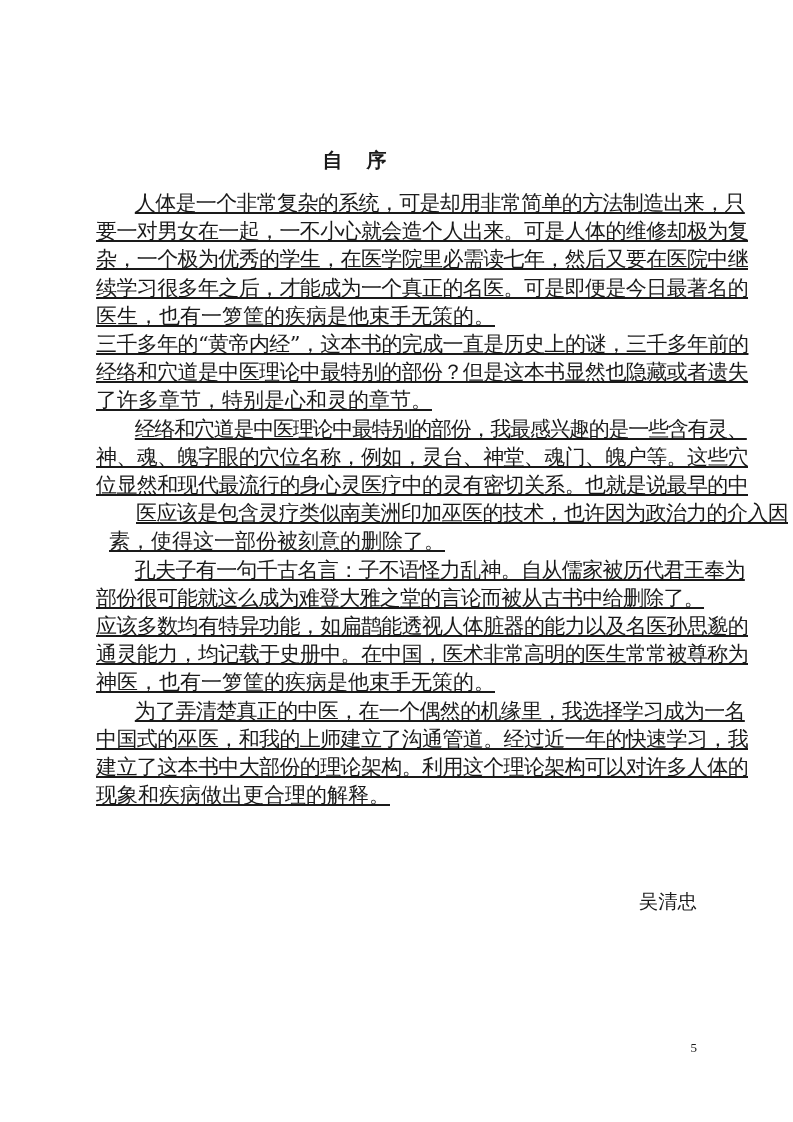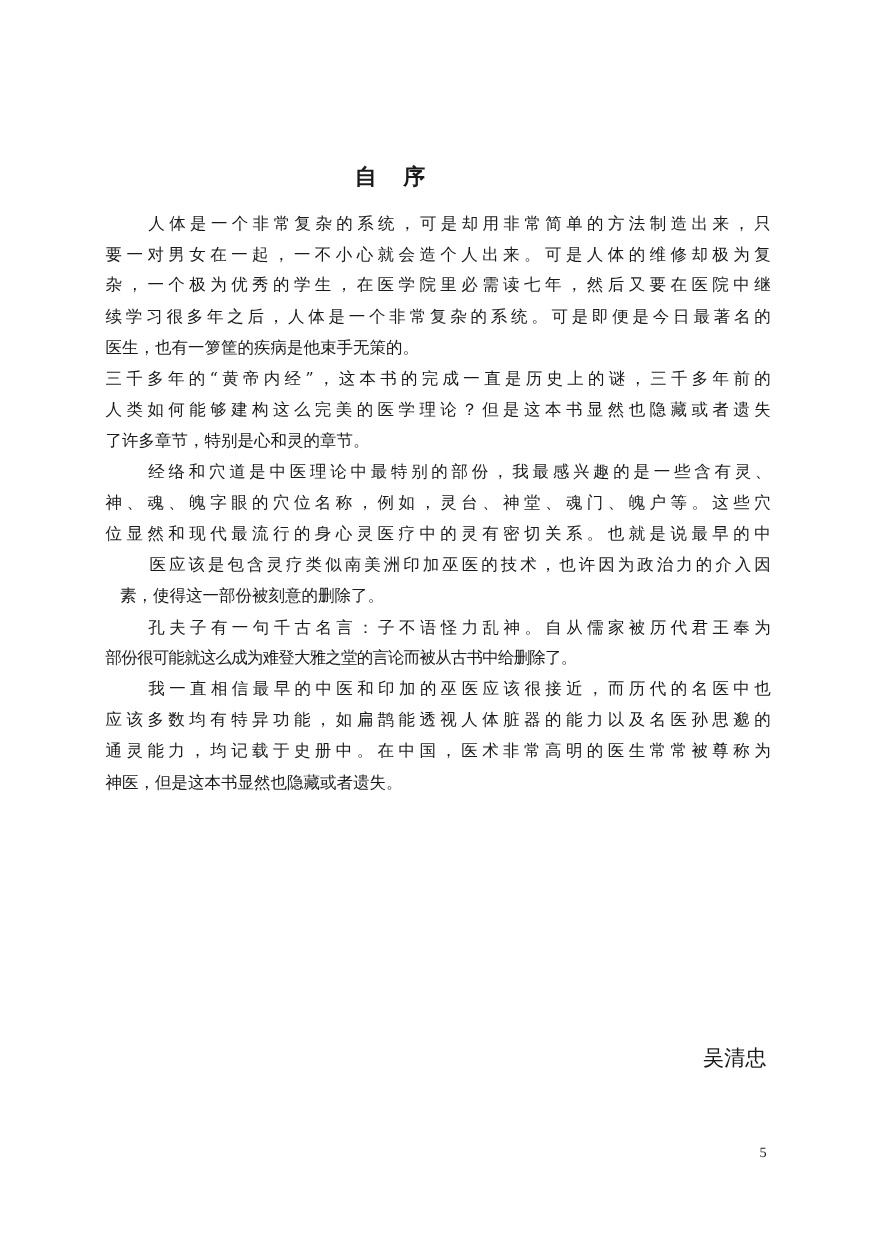--- a/index.html
+++ b/index.html
@@ -4,65 +4,70 @@
 <style>
   html, body { margin: 0; padding: 0; background: #ffffff; }
   body { width: 793px; height: 1122px; position: relative; overflow: hidden;
          font-family: "DejaVu Serif", "Liberation Serif", serif; color: #1a1a1a; }
   .page { position: absolute; left: 0; top: 0; width: 793px; height: 1122px; }
   .title { position: absolute; top: 146px; left: 0; width: 709px; text-align: center;
            font-size: 20px; font-weight: bold; letter-spacing: 0; line-height: 28px;
            font-family: "DejaVu Sans", "Liberation Sans", sans-serif; }
   .title span.gap { display: inline-block; width: 24px; }
   .body { position: absolute; top: 189px; left: 96px; width: 604px; }
-  .para { margin: 0; font-size: 15px; line-height: 28.2px; text-indent: 38.8px;
-          text-align: justify; text-justify: inter-character; word-break: break-all; }
+  .para { margin: 0; font-size: 21px; line-height: 28.2px; text-indent: 38.8px;
+          text-align: justify; text-justify: inter-character; word-break: break-all; text-decoration: underline; }
   .line { display: block; white-space: nowrap; text-align-last: justify; text-align: justify; }
   .line.last { text-align-last: left; }
   .line.first { padding-left: 38.8px; }
-  .sig { position: absolute; top: 948px; left: 0; width: 697px; text-align: right;
+  .sig { position: absolute; top: 888px; left: 0; width: 697px; text-align: right;
          font-size: 19.4px; line-height: 28px; }
   .pagenum { position: absolute; top: 1040px; left: 0; width: 697px; text-align: right;
              font-size: 13px; line-height: 16px; font-family: "Liberation Serif", serif; }
 </style>
 </head>
 <body>
 
 <div class="page">
   <div class="title">
     <span>自</span><span class="gap"></span><span>序</span>
   </div>
 
   <div class="body" id="body">
       <div class="para" style="text-indent: 0px;">
         <span class="line first" style="letter-spacing: -0.666667px;">人体是一个非常复杂的系统，可是却用非常简单的方法制造出来，只</span>
         <span class="line" style="letter-spacing: -0.625px;">要一对男女在一起，一不小心就会造个人出来。可是人体的维修却极为复</span>
         <span class="line" style="letter-spacing: -0.625px;">杂，一个极为优秀的学生，在医学院里必需读七年，然后又要在医院中继</span>
-        <span class="line" style="letter-spacing: -0.625px;">续学习很多年之后，人体是一个非常复杂的系统。可是即便是今日最著名的</span>
+        <span class="line" style="letter-spacing: -0.625px;">续学习很多年之后，才能成为一个真正的名医。可是即便是今日最著名的</span>
         <span class="line last" style="letter-spacing: 0px;">医生，也有一箩筐的疾病是他束手无策的。</span>
       </div>
       <div class="para" style="text-indent: 0px;">
         <span class="line" style="letter-spacing: -0.606061px;">三千多年的“黄帝内经”，这本书的完成一直是历史上的谜，三千多年前的</span>
-        <span class="line" style="letter-spacing: -0.625px;">人类如何能够建构这么完美的医学理论？但是这本书显然也隐藏或者遗失</span>
+        <span class="line" style="letter-spacing: -0.625px;">经络和穴道是中医理论中最特别的部份？但是这本书显然也隐藏或者遗失</span>
         <span class="line last" style="letter-spacing: 0px;">了许多章节，特别是心和灵的章节。</span>
       </div>
       <div class="para" style="text-indent: 0px;">
         <span class="line first" style="letter-spacing: -1.25806px;">经络和穴道是中医理论中最特别的部份，我最感兴趣的是一些含有灵、</span>
         <span class="line" style="letter-spacing: -0.625px;">神、魂、魄字眼的穴位名称，例如，灵台、神堂、魂门、魄户等。这些穴</span>
         <span class="line" style="letter-spacing: -0.625px;">位显然和现代最流行的身心灵医疗中的灵有密切关系。也就是说最早的中</span>
         <span class="line" style="letter-spacing: -0.625px; margin-left: 40px;">医应该是包含灵疗类似南美洲印加巫医的技术，也许因为政治力的介入因</span>
         <span class="line last" style="letter-spacing: 0px; margin-left: 13px;">素，使得这一部份被刻意的删除了。</span>
       </div>
       <div class="para" style="text-indent: 0px;">
         <span class="line first" style="letter-spacing: -0.666667px;">孔夫子有一句千古名言：子不语怪力乱神。自从儒家被历代君王奉为</span>
         <span class="line last" style="letter-spacing: -0.733333px;">部份很可能就这么成为难登大雅之堂的言论而被从古书中给删除了。</span>
       </div>
       <div class="para" style="text-indent: 0px;">
-        <span class="line first" style="letter-spacing: -0.666667px;">我一直相信最早的中医和印加的巫医应该很接近，而历代的名医中也</span>
         <span class="line" style="letter-spacing: -0.625px;">应该多数均有特异功能，如扁鹊能透视人体脏器的能力以及名医孙思邈的</span>
         <span class="line" style="letter-spacing: -0.625px;">通灵能力，均记载于史册中。在中国，医术非常高明的医生常常被尊称为</span>
-        <span class="line last" style="letter-spacing: 0px;">神医，但是这本书显然也隐藏或者遗失。</span>
+        <span class="line last" style="letter-spacing: 0px;">神医，也有一箩筐的疾病是他束手无策的。</span>
+      </div>
+      <div class="para" style="text-indent: 0px;">
+        <span class="line first" style="letter-spacing: -0.666667px;">为了弄清楚真正的中医，在一个偶然的机缘里，我选择学习成为一名</span>
+        <span class="line" style="letter-spacing: -0.625px;">中国式的巫医，和我的上师建立了沟通管道。经过近一年的快速学习，我</span>
+        <span class="line" style="letter-spacing: -0.625px;">建立了这本书中大部份的理论架构。利用这个理论架构可以对许多人体的</span>
+        <span class="line last" style="letter-spacing: 0px;">现象和疾病做出更合理的解释。</span>
       </div>
     </div>
 
   <div class="sig">吴清忠</div>
   <div class="pagenum">5</div>
 </div>
 
 </body></html>

